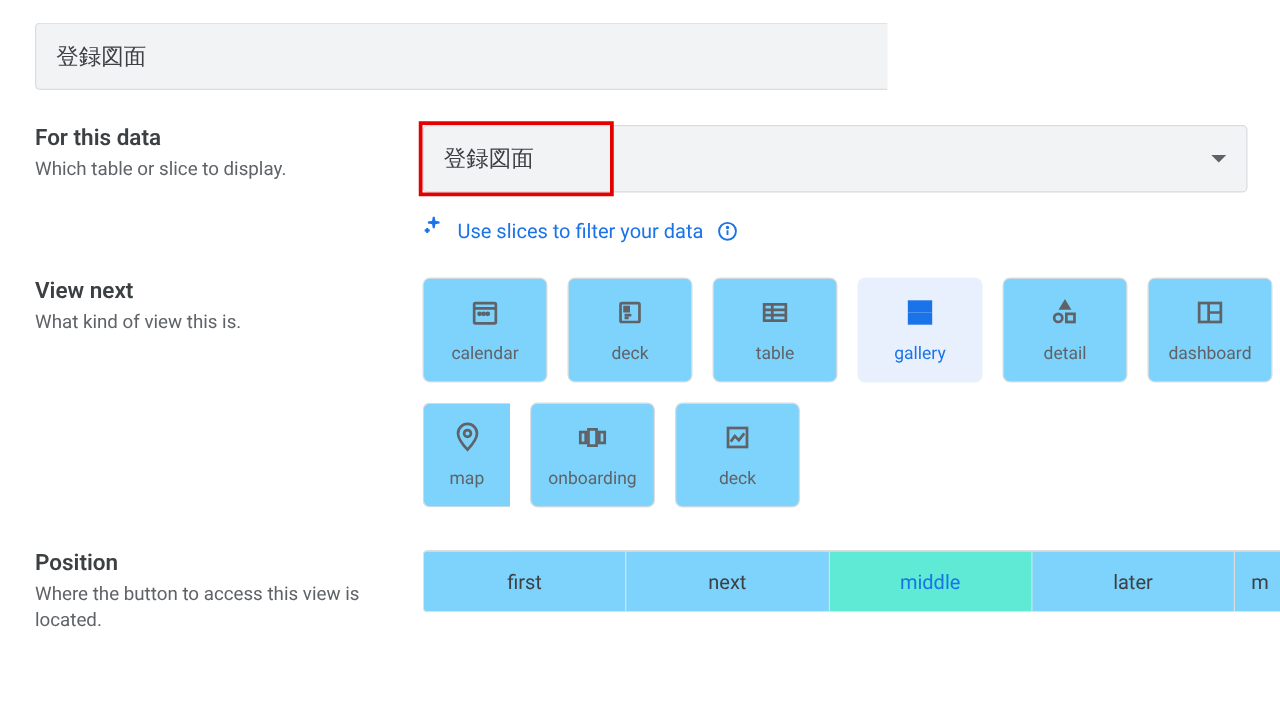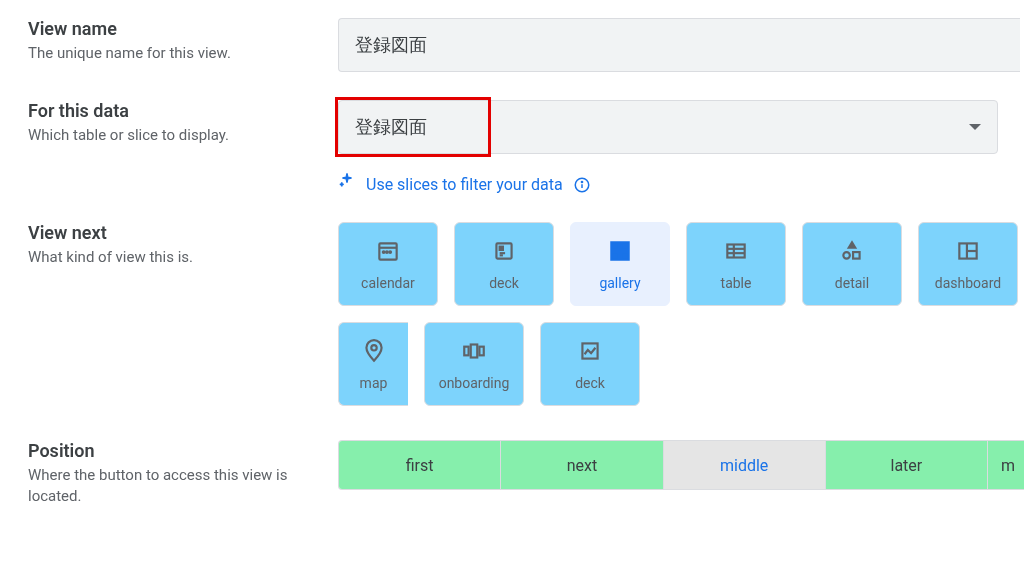--- a/index.html
+++ b/index.html
@@ -132,37 +132,33 @@
     height: 50px;
   }
   .segment {
     flex: 1;
     display: flex;
     align-items: center;
     justify-content: center;
     font-size: 16px;
     color: #3c4043;
     border-right: 1px solid #dadce0;
-    background: #86efac;
+    background: #7dd3fc;
     cursor: pointer;
   }
   .segment.last-cut { flex: 0 0 40px; border-right: none; }
   .segment.selected {
-    background: #e5e5e5;
+    background: #5eead4;
     color: #1a73e8;
   }
 </style>
 </head>
 <body>
 
 <div class="row">
-  <div class="label-col">
-    <div class="label-title">View name</div>
-    <div class="label-desc">The unique name for this view.</div>
-  </div>
   <div class="field-col">
     <div class="text-input">
       <span>登録図面</span>
     </div>
   </div>
 </div>
 
 <div class="row">
   <div class="label-col">
     <div class="label-title">For this data</div>
@@ -221,47 +217,47 @@
           <svg width="26" height="26" viewBox="0 0 24 24" fill="none" stroke-width="2">
               <rect x="5" y="5" width="14" height="14" rx="1"></rect>
               <rect x="8" y="8" width="3" height="3" fill="#5f6368"></rect>
               <line x1="8" y1="14" x2="13" y2="14"></line>
               <line x1="8" y1="16" x2="11" y2="16"></line>
             </svg>
         </span>
         <span>deck</span>
       </div>
 
+      <div class="tile">
+        <span>
+          <svg width="26" height="26" viewBox="0 0 24 24" fill="none" stroke-width="2">
+              <rect x="4" y="6" width="16" height="12"></rect>
+              <line x1="4" y1="10" x2="20" y2="10"></line>
+              <line x1="4" y1="14" x2="20" y2="14"></line>
+              <line x1="10" y1="6" x2="10" y2="18"></line>
+            </svg>
+        </span>
+        <span>table</span>
+      </div>
+
       <div class="tile selected">
         <span>
           <svg width="26" height="26" viewBox="0 0 24 24" fill="none" stroke="#1a73e8" stroke-width="2">
               <rect x="4" y="4" width="7" height="7"></rect>
               <rect x="13" y="4" width="7" height="7"></rect>
               <rect x="4" y="13" width="7" height="7"></rect>
               <rect x="13" y="13" width="7" height="7"></rect>
             </svg>
         </span>
         <span>gallery</span>
       </div>
 
       <div class="tile">
         <span>
           <svg width="26" height="26" viewBox="0 0 24 24" fill="none" stroke-width="2">
-              <rect x="4" y="6" width="16" height="12"></rect>
-              <line x1="4" y1="10" x2="20" y2="10"></line>
-              <line x1="4" y1="14" x2="20" y2="14"></line>
-              <line x1="10" y1="6" x2="10" y2="18"></line>
-            </svg>
-        </span>
-        <span>table</span>
-      </div>
-
-      <div class="tile">
-        <span>
-          <svg width="26" height="26" viewBox="0 0 24 24" fill="none" stroke-width="2">
               <polygon points="12,4 15,9 9,9" fill="#5f6368"></polygon>
               <circle cx="7" cy="16" r="3"></circle>
               <rect x="13" y="13" width="6" height="6"></rect>
             </svg>
         </span>
         <span>detail</span>
       </div>
 
       <div class="tile">
         <span>

